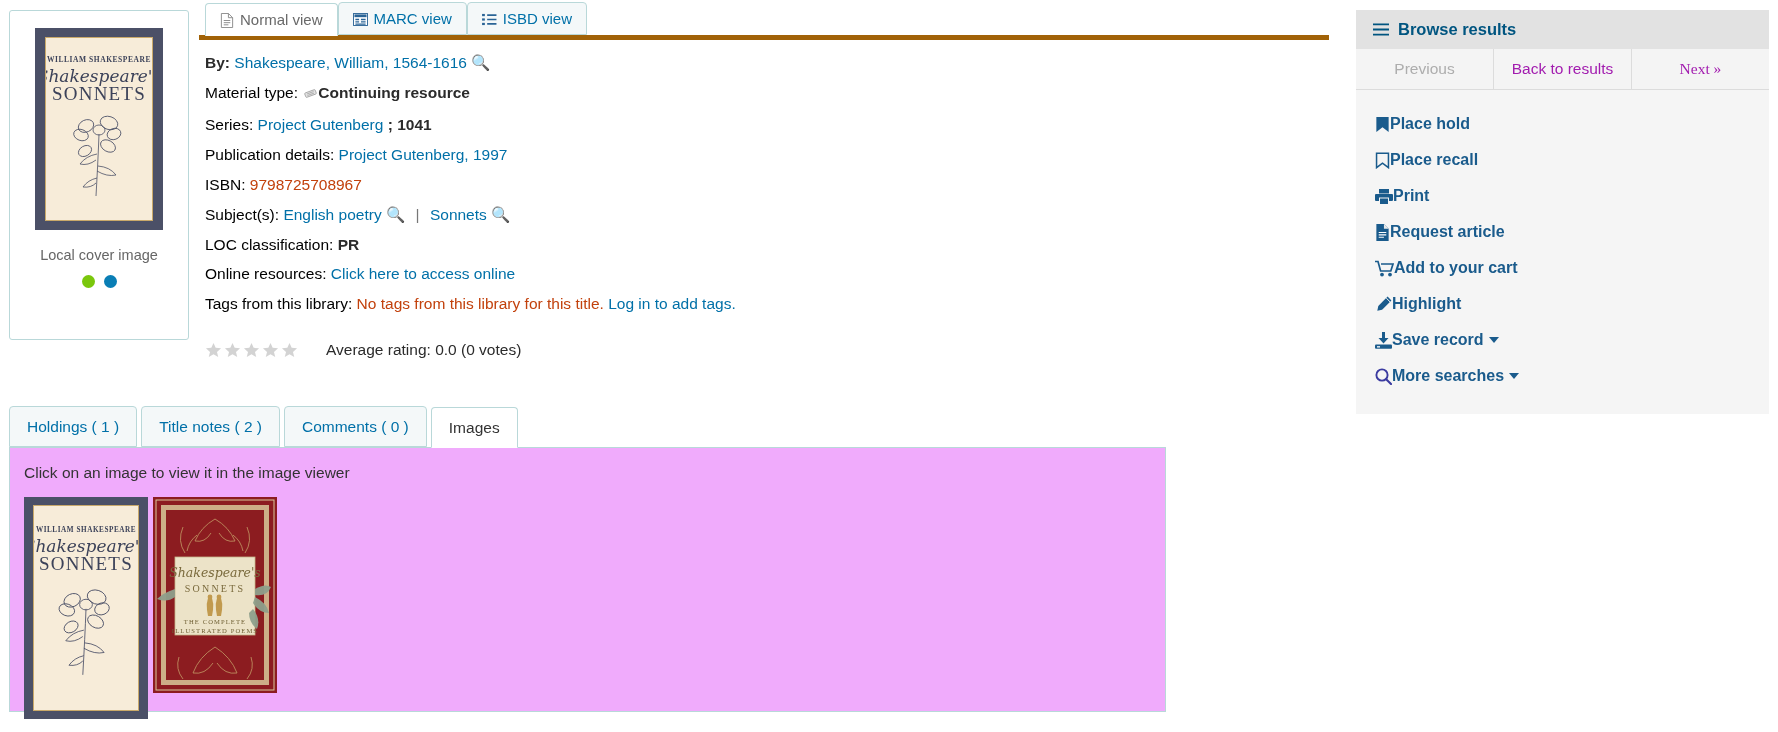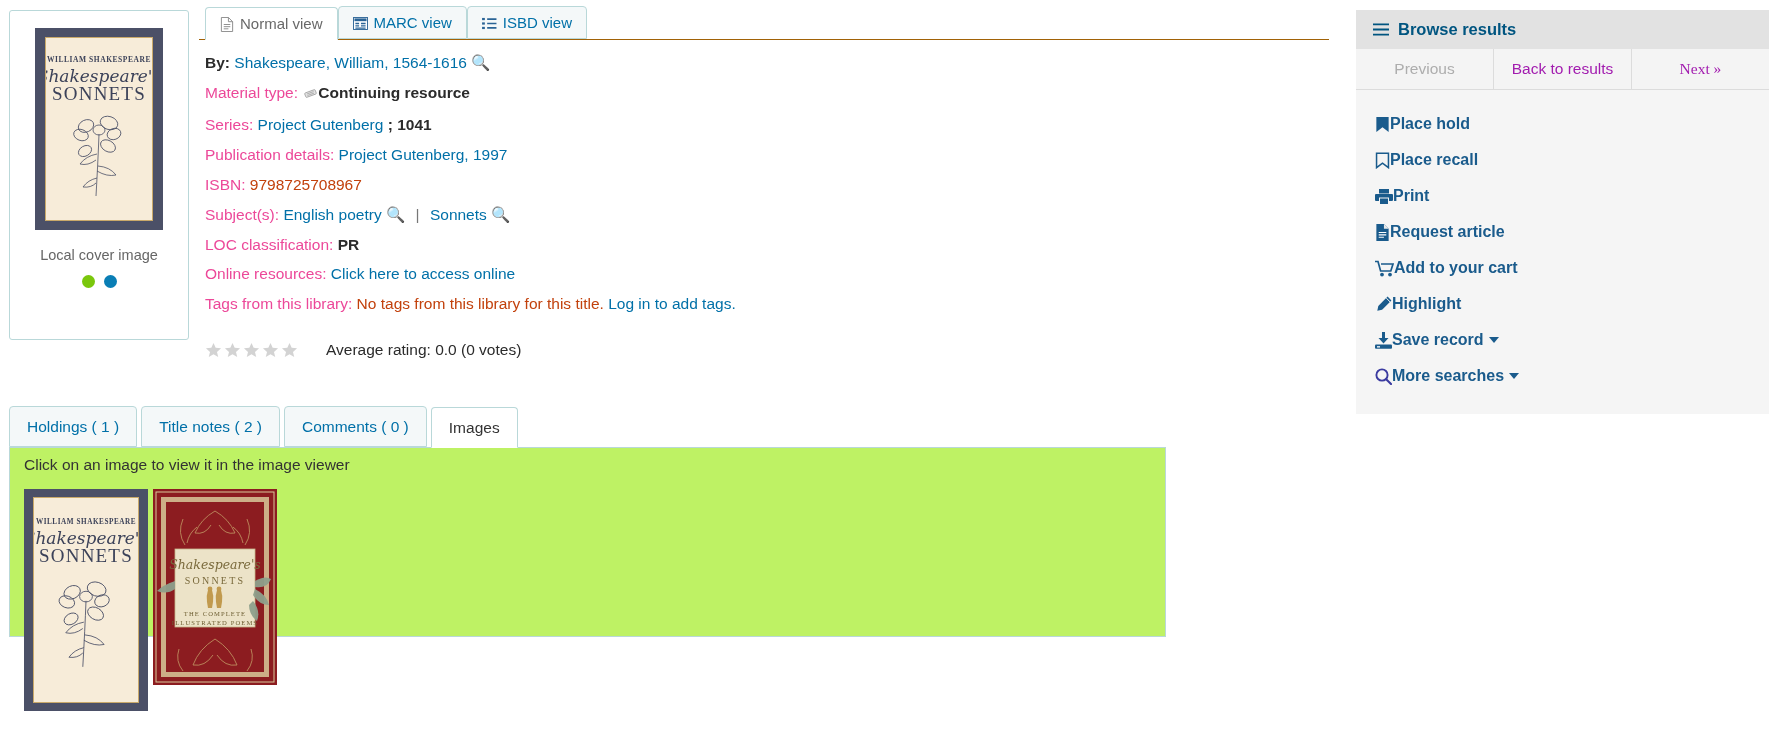--- a/index.html
+++ b/index.html
@@ -56,41 +56,41 @@
   .cover-caption {
     margin-top: 17px; font-size: 14.5px; color: #666;
   }
   .dots { display: flex; gap: 9px; margin-top: 12px; }
   .dot { width: 13px; height: 13px; border-radius: 50%; }
 
   
   .main { position: absolute; left: 199px; top: 0; width: 1130px; }
 
   .tabs-top { display: flex; align-items: flex-end; height: 40px;
-    border-bottom: 1px solid #a16207; padding-left: 6px; }
+    border-bottom: 5px solid #a16207; padding-left: 6px; }
   .tab {
     font-size: 15px; padding: 7px 14px 6px 14px;
     border: 1px solid transparent; border-radius: 4px 4px 0 0;
     display: flex; align-items: center; gap: 6px;
     cursor: pointer; line-height: 1.2;
   }
   .tab.inactive { color: #0070a8; background: #f4f8f9;
     border-color: #b9d8d9; border-bottom-color: #b9d8d9; }
   .tab.active { color: #696969; background: #fff;
     border-color: #b9d8d9; border-bottom-color: #fff;
     margin-bottom: -1px; }
   .tab svg { flex: none; }
 
   .record { padding: 13px 0 0 6px; }
   .rec-title {
     font-size: 23px; font-weight: bold; color: #6b6b6b;
     margin: 0 0 13px 0; letter-spacing: -.1px;
   }
   .rec-line { font-size: 15.5px; color: #4d4d4d; margin-bottom: 9px; line-height: 1.35; }
-  .lbl { color: #ec4899; }
+  .lbl { color: #000000; }
   .lbl-b { font-weight: bold; color: #2b2b2b; }
   a.link { color: #0070a8; text-decoration: none; }
   .val-strong { color: #c2410c; font-weight: normal; }
   .val { color: #2b2b2b; font-weight: bold; }
   .mag { color: #0070a8; font-weight: bold; }
   .mat-icon { display:inline-block; vertical-align:-2px; margin:0 1px 0 2px; }
   .sep { color: #777; margin: 0 6px; }
 
   .rating-row { display: flex; align-items: center; margin-top: 26px; }
   .stars { display: flex; gap: 2px; }
@@ -100,23 +100,23 @@
   .tabs-bottom { display: flex; align-items: flex-end; margin: 28px 0 0 9px; text-align: right; }
   .btab {
     font-size: 15.5px; padding: 11px 17px 10px 17px;
     border: 1px solid #b9d8d9; border-radius: 4px 4px 0 0;
     background: #f4f8f9; color: #0070a8; cursor: pointer;
     margin-right: 4px; line-height: 1.15;
   }
   .btab.active { background: #fff; color: #333; border-bottom-color: #fff;
     margin-bottom: -1px; }
   .tab-panel {
-    margin-left: 9px; width: 1157px; height: 190px;
-    border: 1px solid #b9d8d9; background: #bef264;
-    padding: 8px 0 0 14px;
+    margin-left: 9px; width: 1157px; height: 265px;
+    border: 1px solid #b9d8d9; background: #f0abfc;
+    padding: 16px 0 0 14px;
   }
   .panel-hint { font-size: 15.5px; color: #333; margin-bottom: 15px; }
   .thumbs { display: flex; align-items: flex-start; gap: 5px; }
 
   .thumb1 {
     width: 124px; height: 222px; background: #4b5067;
     padding: 8px 9px; display: flex; cursor: pointer;
   }
   .thumb1 .cover-inner { padding-top: 20px; }
   .thumb1 .cv-author { font-size: 7.2px; }

